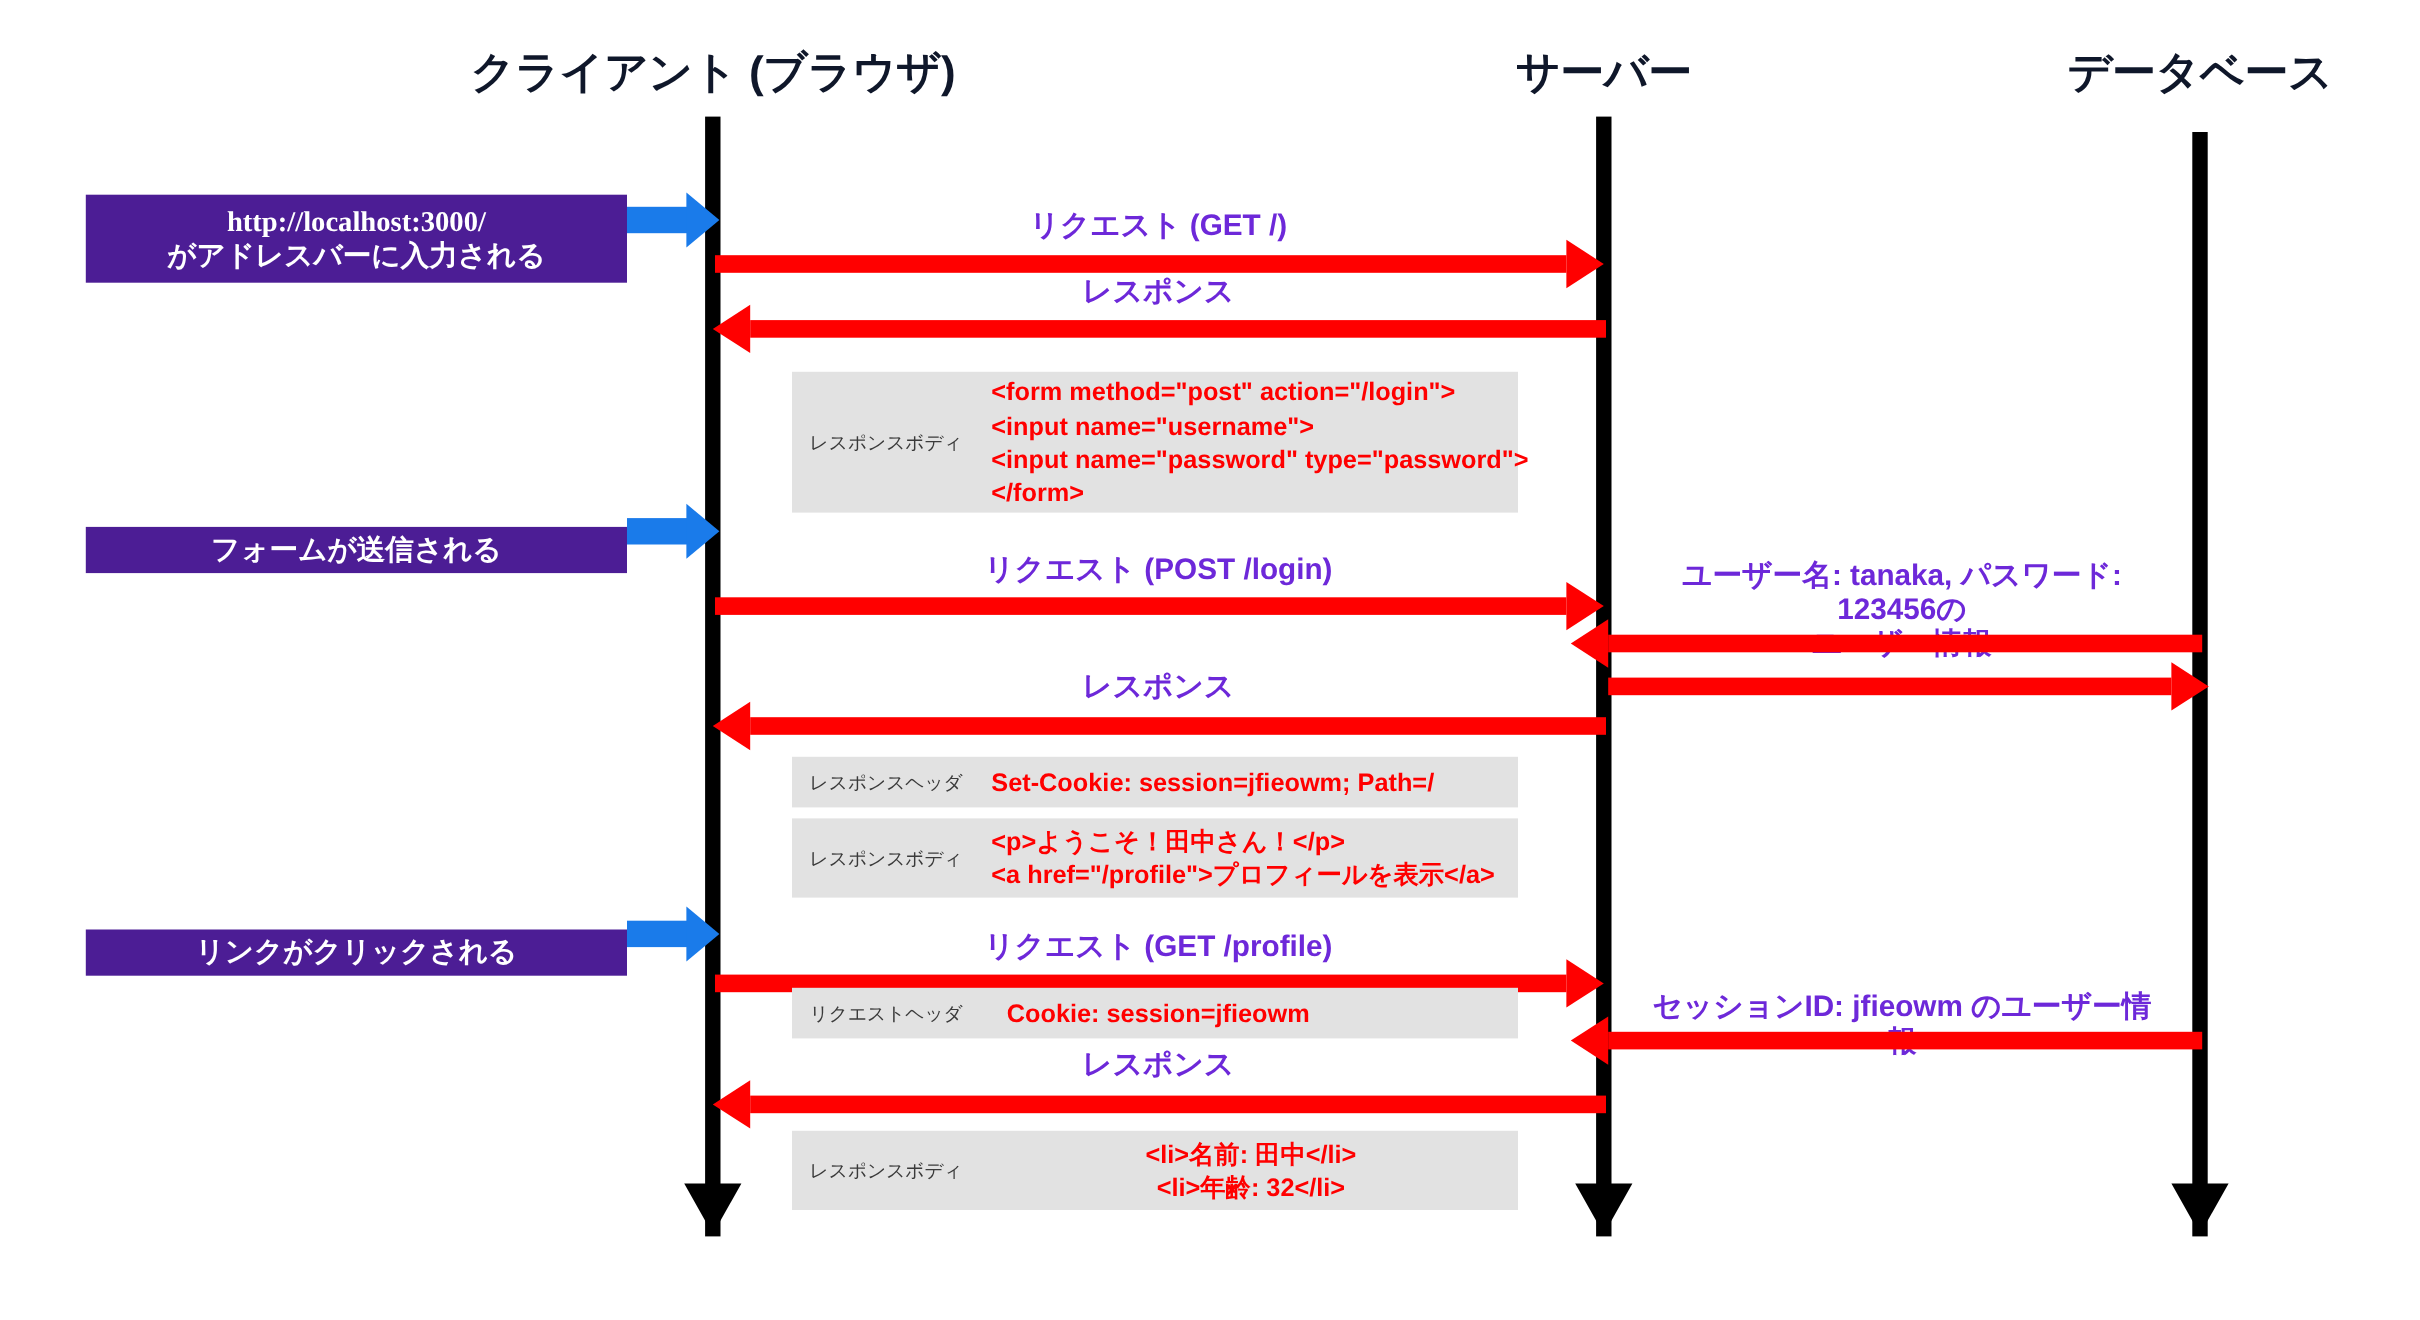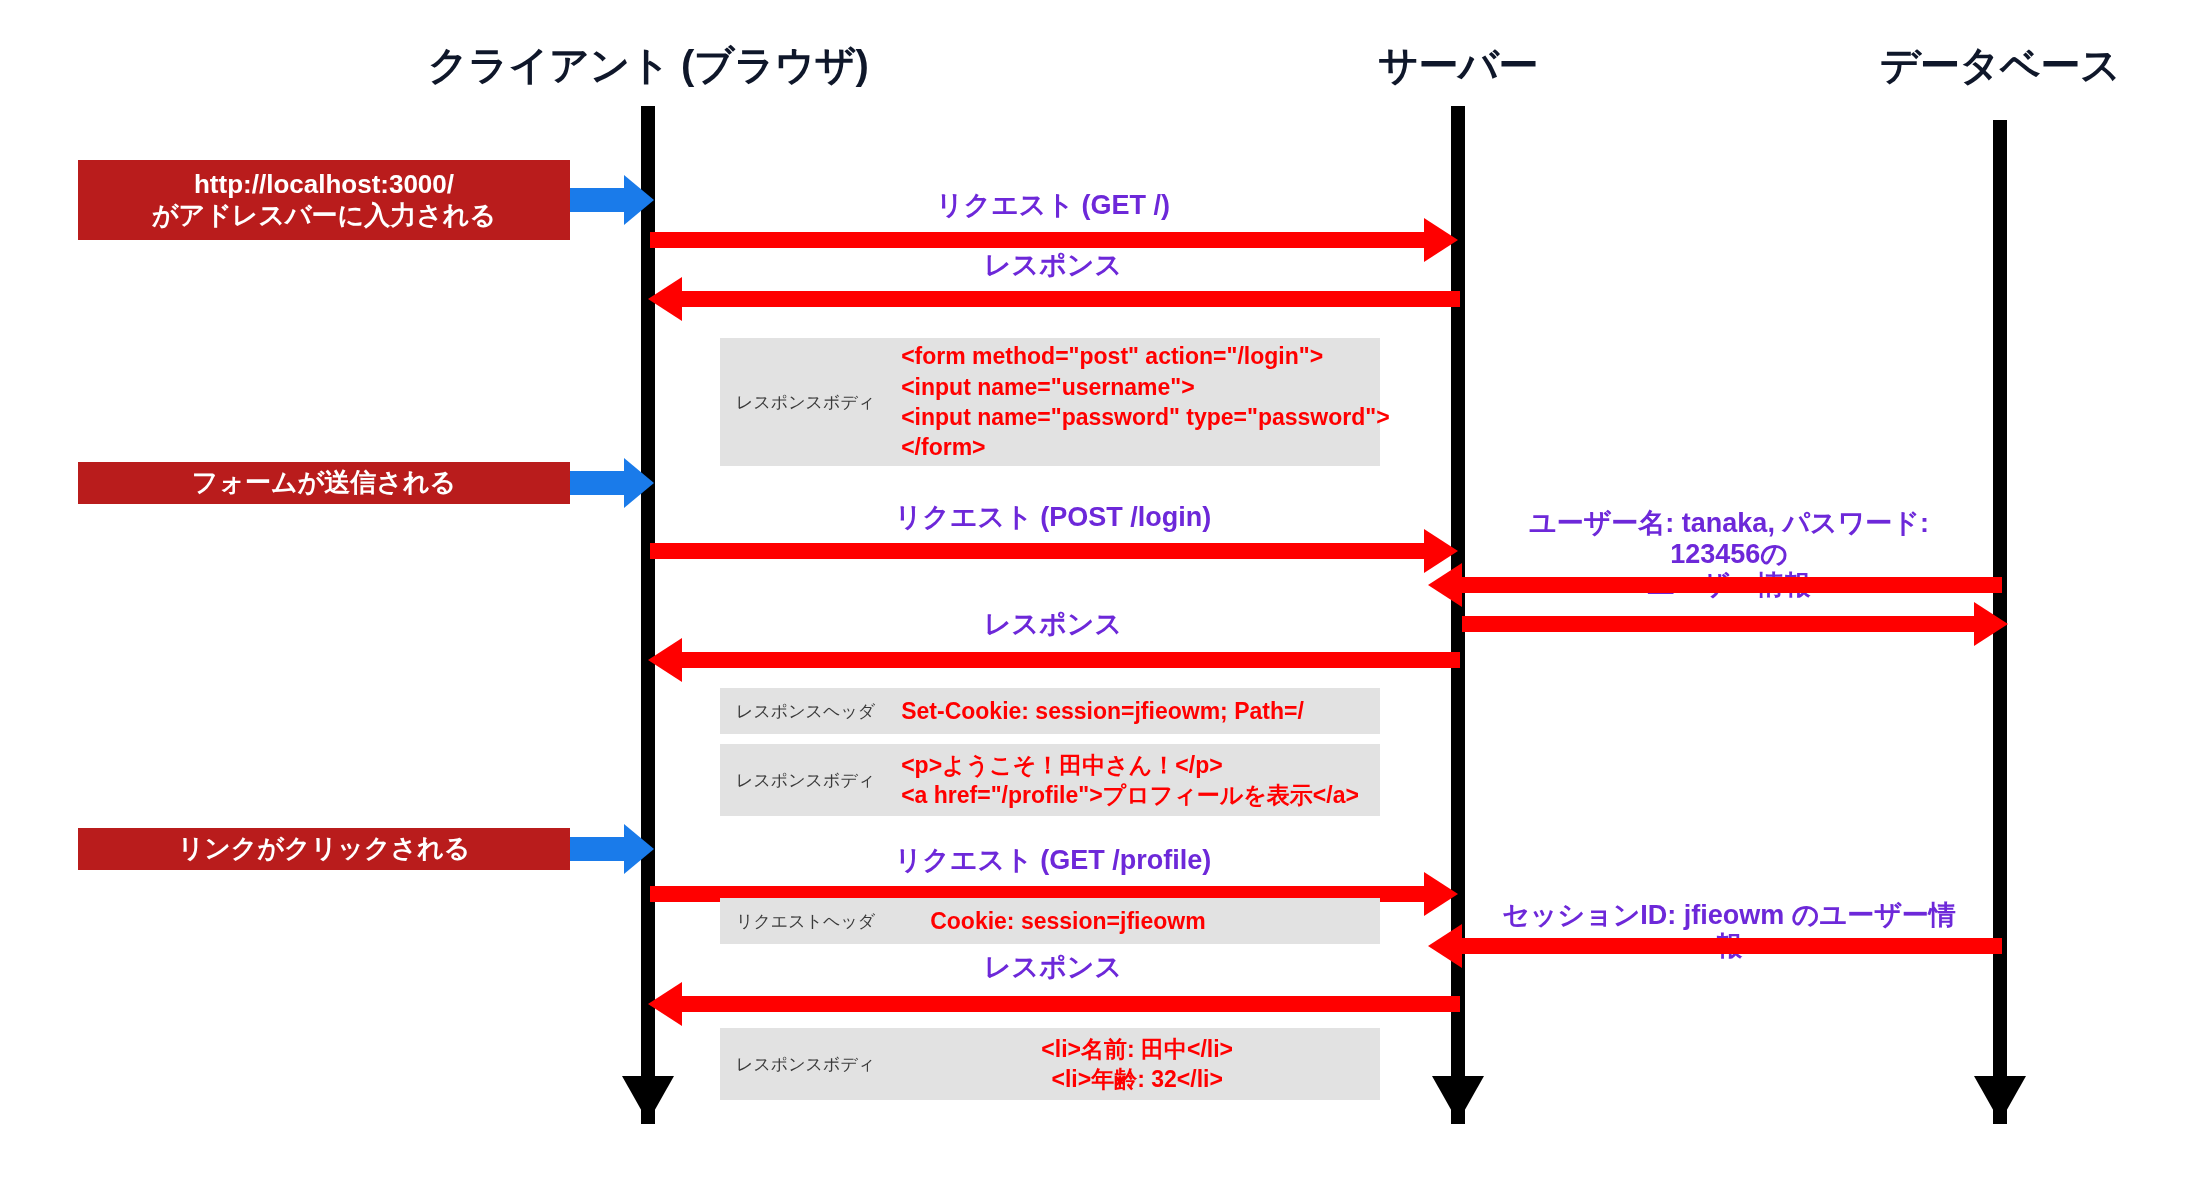--- a/index.html
+++ b/index.html
@@ -61,23 +61,24 @@
   .detail-code{
     color:#FF0000;font-weight:bold;font-size:23px;
     white-space:pre-line;line-height:1.32;
     flex:0 0 auto;
   }
   .detail-code.center{width:100%;text-align:center;}
 
   
   .note{position:absolute;height:0;}
   .note .body{
-    position:absolute;top:0;background:#b91c1c;
+    position:absolute;top:17px;background:#4c1d95;
     display:flex;align-items:center;justify-content:center;
     box-sizing:border-box;
+    font-family:Liberation Serif, serif;
   }
   .note .note-text{
     color:#ffffff;font-weight:bold;font-size:26px;
     text-align:center;white-space:pre-line;line-height:1.2;
   }
   .note .n-shaft{position:absolute;background:#1A7BEA;}
   .note .n-head{
     position:absolute;width:0;height:0;
     border-top:25px solid transparent;
     border-bottom:25px solid transparent;
@@ -190,21 +191,21 @@
   </div>
 
   <div class="msg-label" style="left:1729px;top:900px;">セッションID: jfieowm のユーザー情報</div>
   <div class="msg left" style="left:0;top:938px;">
     <div class="shaft" style="left:1462px;width:540px;"></div>
     <div class="head" style="left:1428px;"></div>
   </div>
 
   <div class="detail-box" style="left:720px;top:898px;width:660px;height:46px;padding-left:16px;">
     <span class="detail-tag">リクエストヘッダ</span>
-    <span class="detail-code" style="margin-left:55px;">Cookie: session=jfieowm</span>
+    <span class="detail-code" style="margin-left:40px;">Cookie: session=jfieowm</span>
   </div>
 
   <div class="msg-label" style="left:1053px;top:952px;">レスポンス</div>
   <div class="msg left" style="left:0;top:996px;">
     <div class="shaft" style="left:682px;width:778px;"></div>
     <div class="head" style="left:648px;"></div>
   </div>
 
   <div class="detail-box" style="left:720px;top:1028px;width:660px;height:72px;padding-left:16px;">
     <span class="detail-tag">レスポンスボディ</span>

